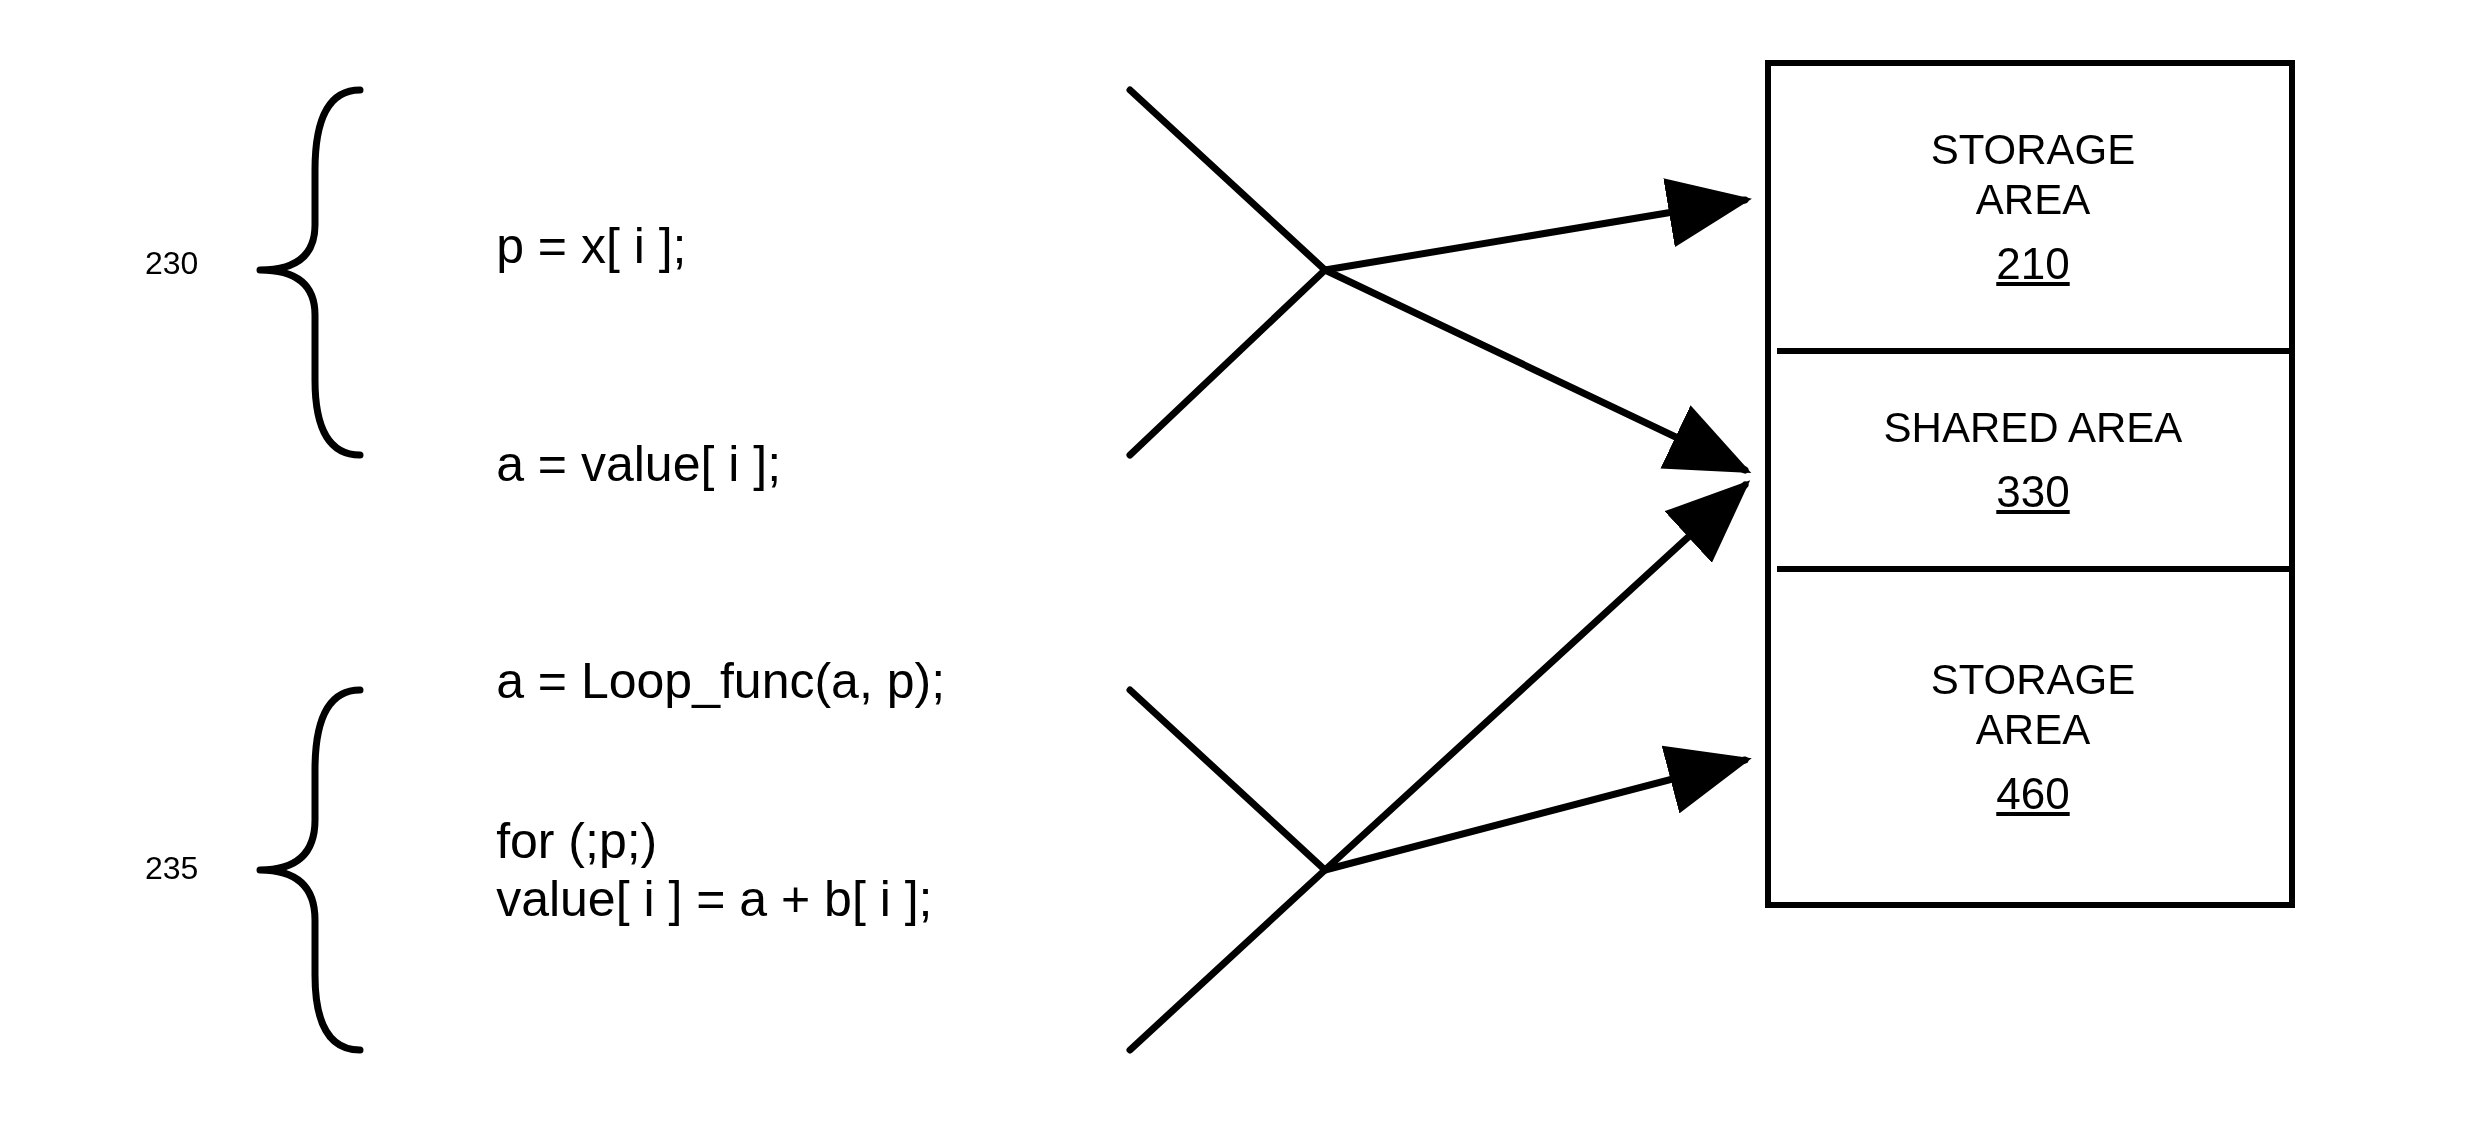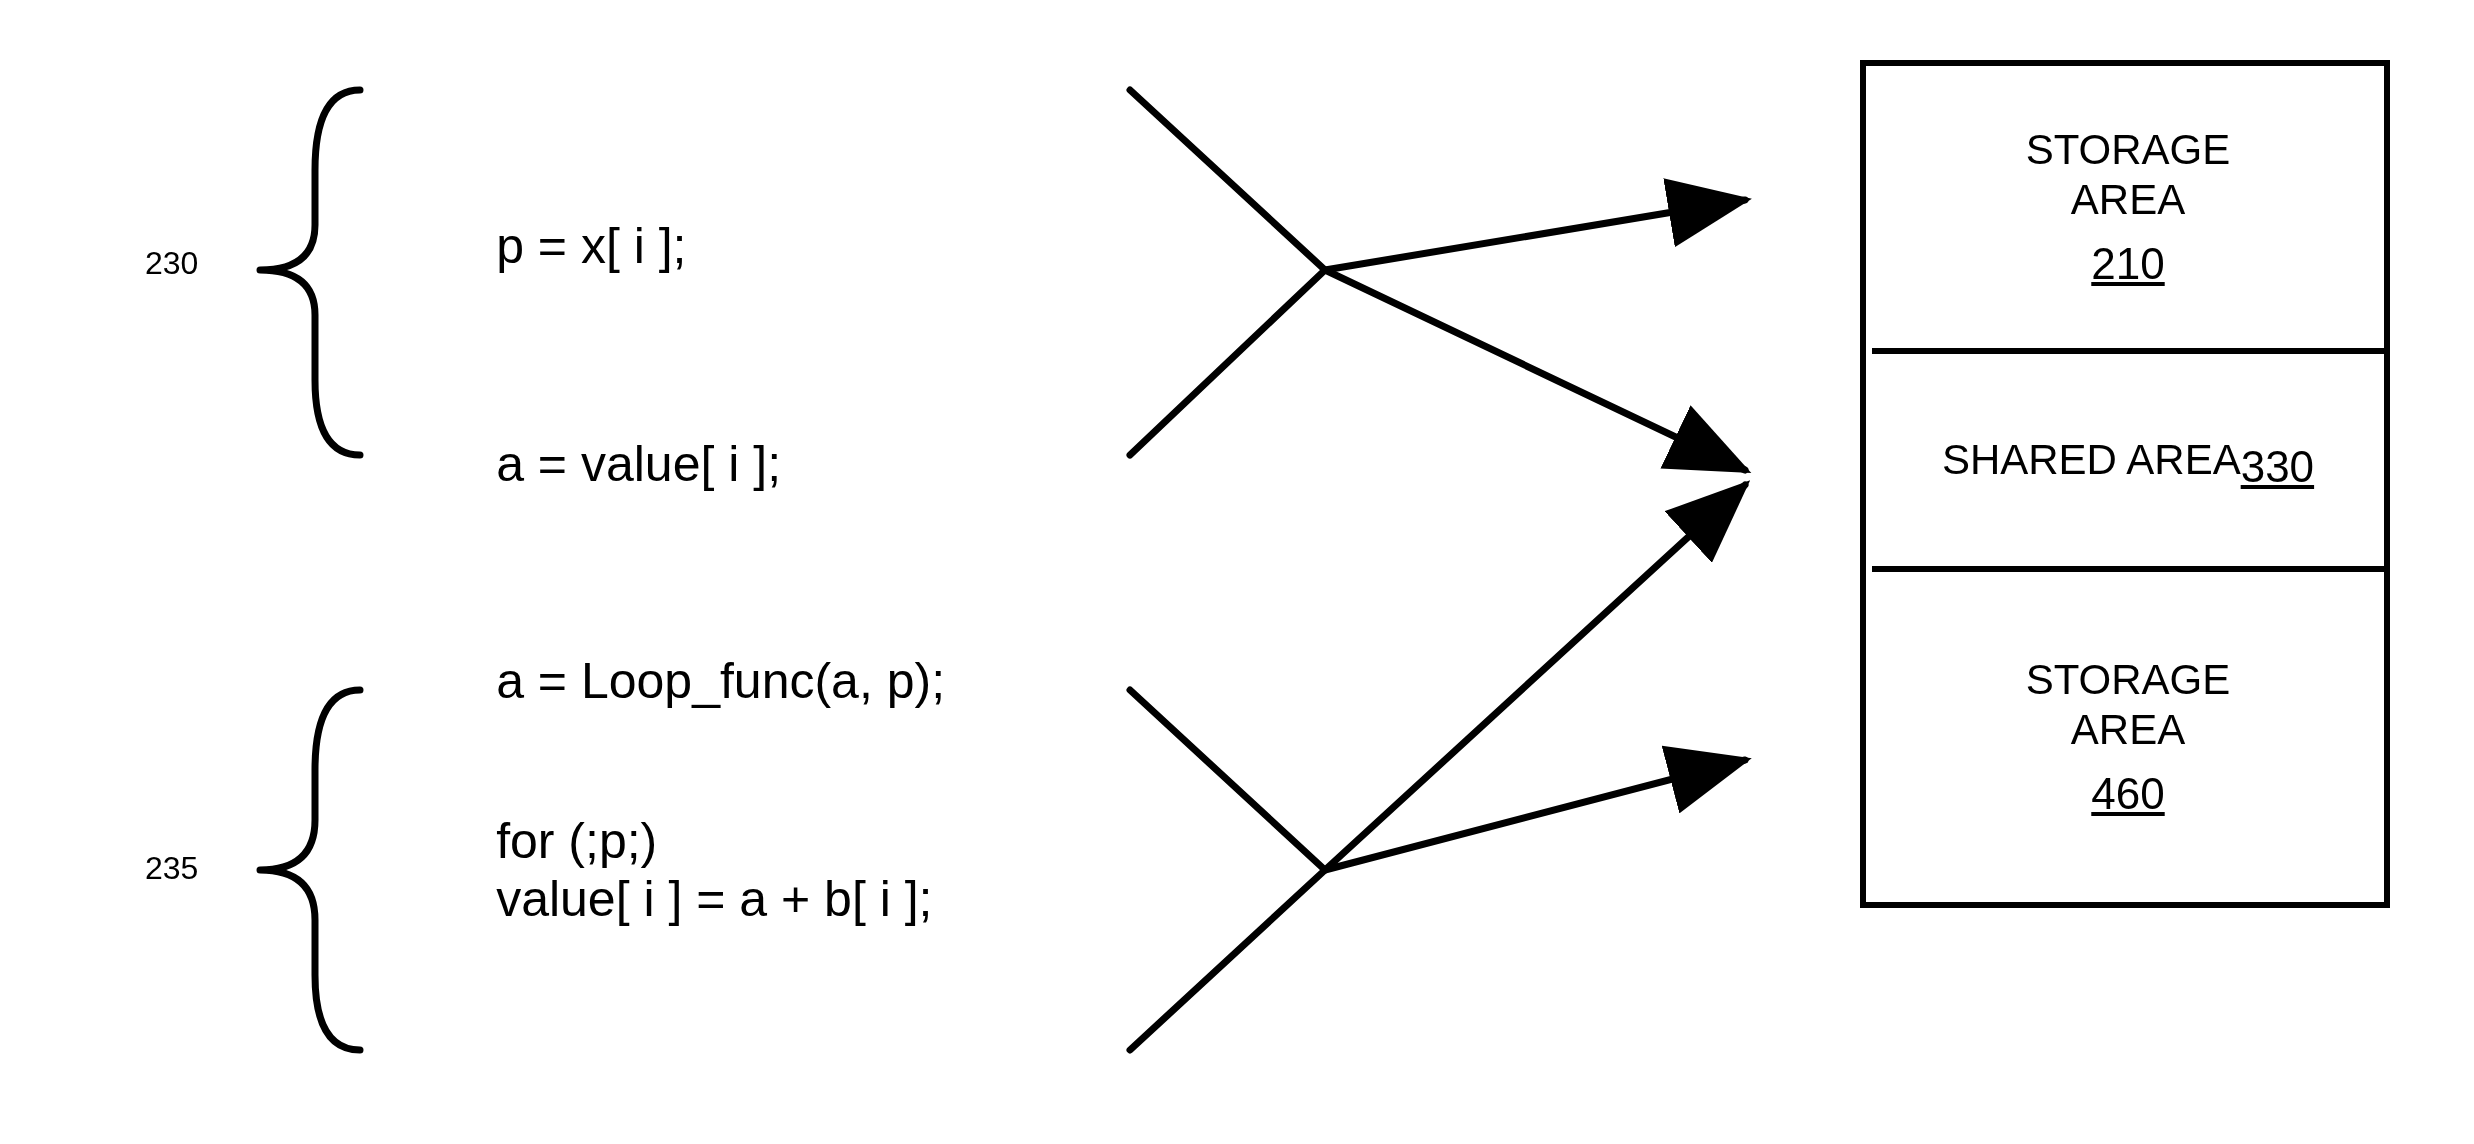--- a/index.html
+++ b/index.html
@@ -23,21 +23,21 @@
   .codeblock {
     position: absolute;
     font-size: 50px;
     line-height: 1.45;
     white-space: pre;
     font-family: Arial, Helvetica, sans-serif;
   }
   .boxes {
     position: absolute;
     top: 60px;
-    left: 1860px;
+    left: 1765px;
     width: 530px;
     border: 6px solid #000;
     padding-left: 6px;
   }
   .box {
     border-bottom: 6px solid #000;
     text-align: center;
     padding: 22px 10px;
   }
   .box:last-child { border-bottom: none; }
@@ -81,21 +81,21 @@
     
     
   </div>
 
   <div class="boxes">
     <div class="box" style="height:288px; display:flex; flex-direction:column; justify-content:center; align-items:center;">
       <div class="box-label" style="white-space:pre-line;">STORAGE
 AREA</div>
       <div class="box-num">210</div>
     </div>
-    <div class="box" style="height:218px; display:flex; justify-content:center; align-items:center;">
+    <div class="box" style="height:218px; display:flex; flex-direction:column; justify-content:center; align-items:center;">
       <div class="box-label" style="white-space:pre-line;">SHARED AREA</div>
       <div class="box-num">330</div>
     </div>
     <div class="box" style="height:330px; display:flex; flex-direction:column; justify-content:center; align-items:center;">
       <div class="box-label" style="white-space:pre-line;">STORAGE
 AREA</div>
       <div class="box-num">460</div>
     </div>
   </div>
 

